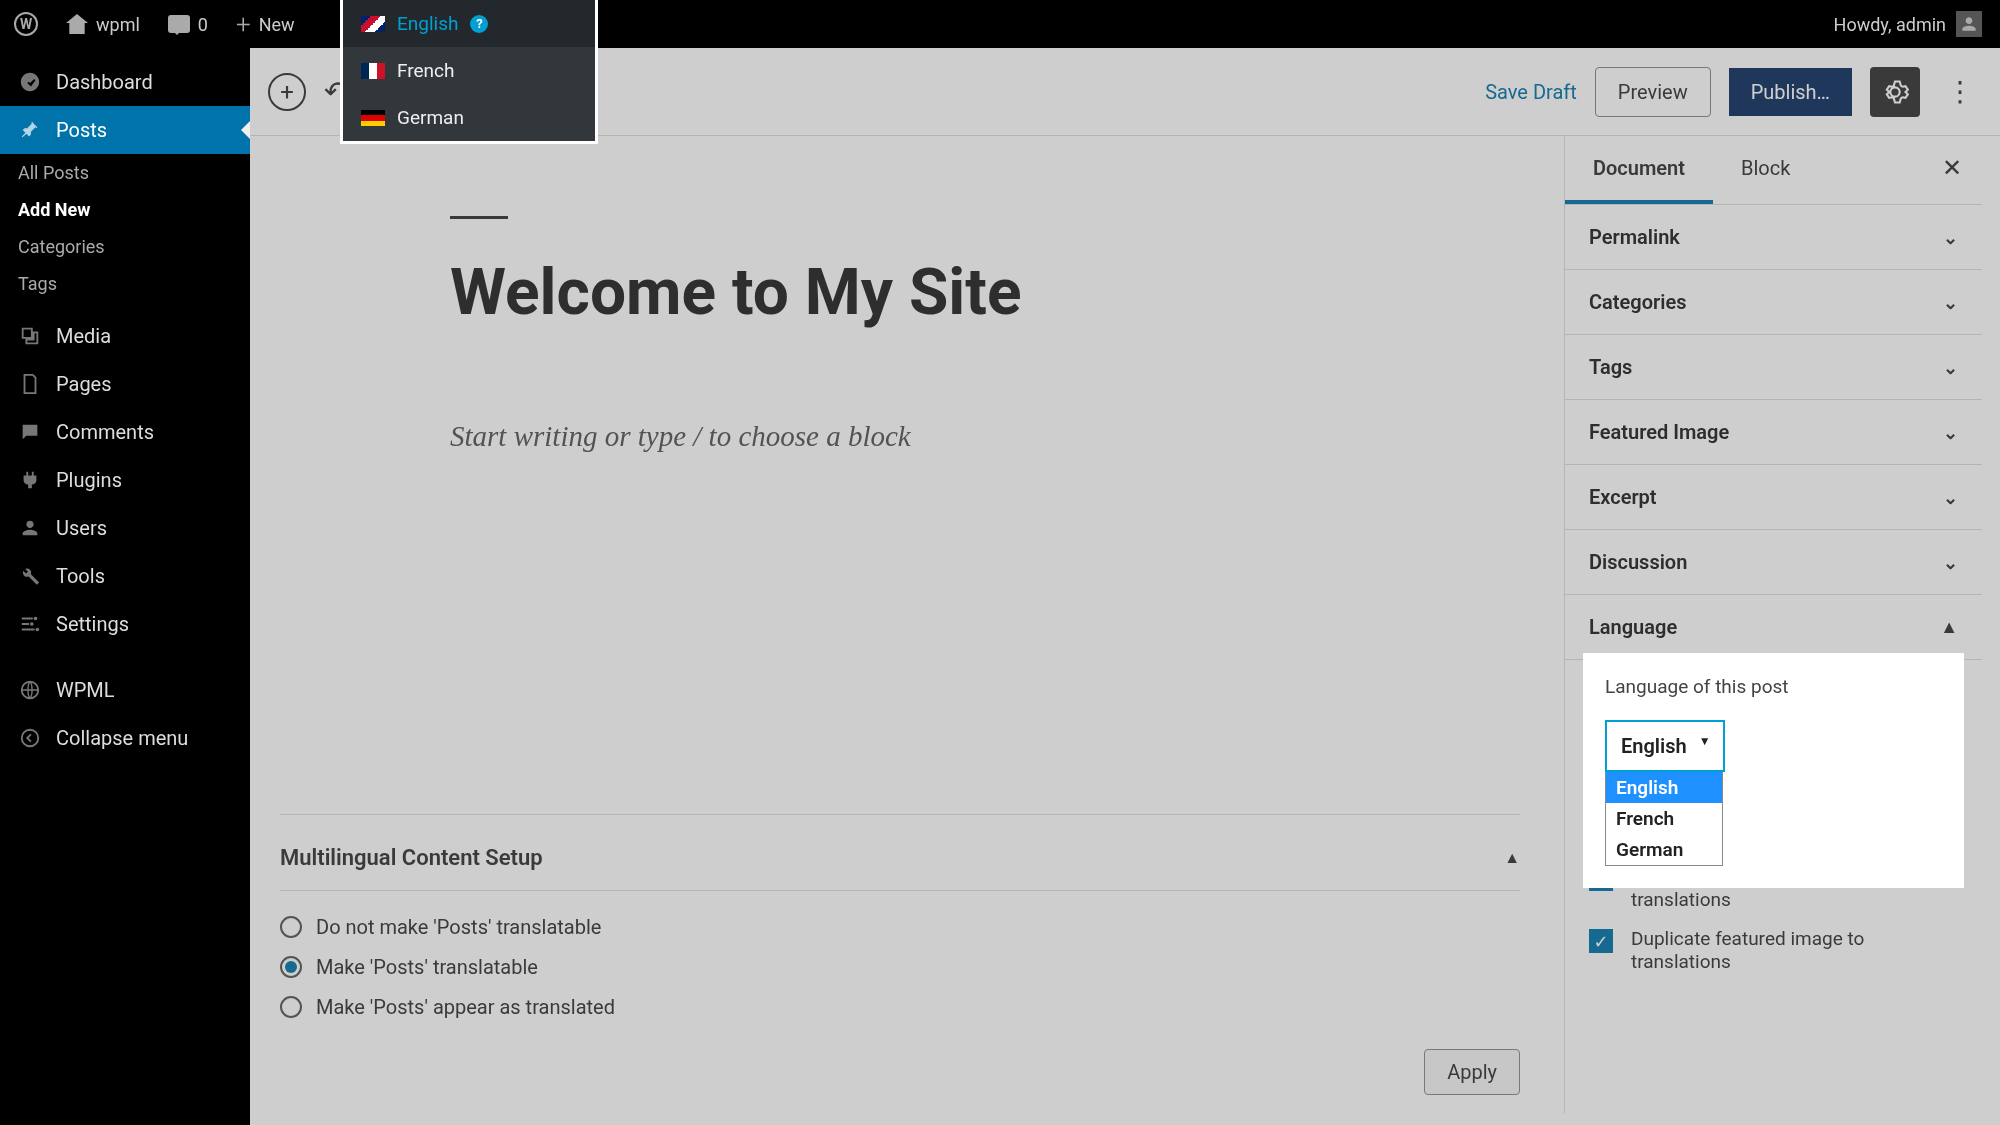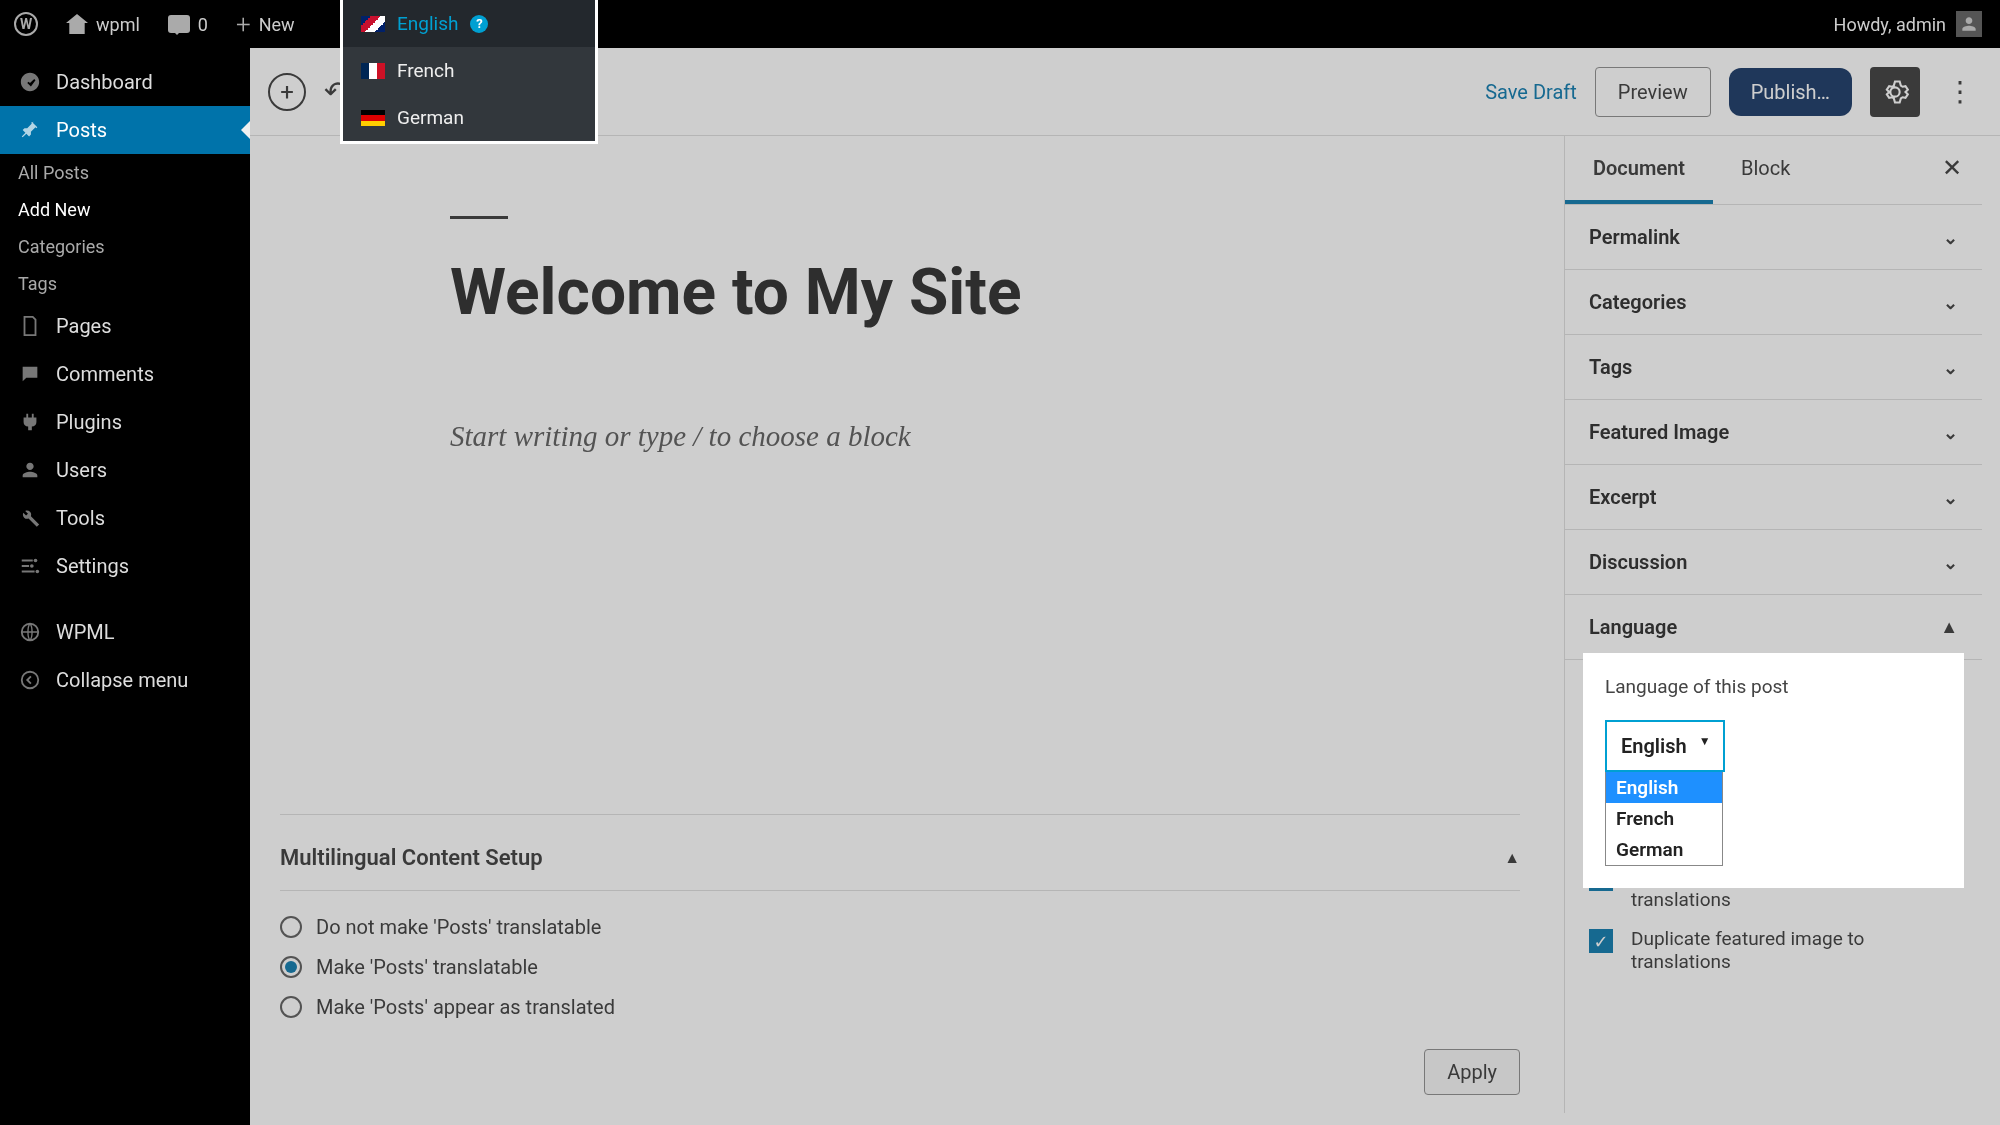--- a/index.html
+++ b/index.html
@@ -28,38 +28,38 @@
 .flag-fr { background: linear-gradient(90deg, #002654 33%, #fff 33%, #fff 66%, #ce1126 66%); }
 .flag-de { background: linear-gradient(180deg, #000 33%, #dd0000 33%, #dd0000 66%, #ffce00 66%); }
 .help-circle { width: 18px; height: 18px; background: #00a0d2; border-radius: 50%; color: #fff; display: flex; align-items: center; justify-content: center; font-size: 13px; font-weight: bold; }
 
 
 .sidebar { position: absolute; top: 48px; left: 0; width: 250px; bottom: 0; background: #000; color: #eee; padding-top: 10px; }
 .sidebar-item { display: flex; align-items: center; padding: 12px 18px; gap: 14px; font-size: 20px; color: #ddd; cursor: pointer; }
 .sidebar-item.active { background: #0073aa; color: #fff; position: relative; }
 .sidebar-item.active:after { content: ''; position: absolute; right: -1px; top: 50%; transform: translateY(-50%); border: 10px solid transparent; border-right-color: #f0f0f0; }
 .sidebar-sub { padding: 8px 18px 8px 18px; font-size: 18px; color: #aaa; cursor: pointer; }
-.sidebar-sub.active { color: #fff; font-weight: 400; }
+.sidebar-sub.active { color: #fff; font-weight: 700; }
 .sidebar-icon { width: 24px; height: 24px; display: flex; align-items: center; justify-content: center; opacity: 0.7; }
 .sidebar-icon svg { width: 22px; height: 22px; fill: #aaa; }
 .sidebar-item.active .sidebar-icon svg { fill: #fff; }
 
 
 .editor { position: absolute; top: 48px; left: 250px; right: 0; bottom: 0; background: #fff; }
 .dim-overlay { position: absolute; inset: 0; background: rgba(80,80,80,0.28); pointer-events: none; z-index: 50; }
 
 
 .editor-toolbar { height: 88px; border-bottom: 1px solid #ddd; display: flex; align-items: center; padding: 0 18px; }
 .toolbar-left { display: flex; align-items: center; gap: 18px; }
 .toolbar-btn-circle { width: 38px; height: 38px; border: 2.5px solid #333; border-radius: 50%; display: flex; align-items: center; justify-content: center; font-size: 24px; color: #333; cursor: pointer; }
 .toolbar-arrow { font-size: 28px; color: #333; cursor: pointer; }
 .toolbar-right { margin-left: auto; display: flex; align-items: center; gap: 18px; }
 .link-btn { color: #0073aa; font-size: 20px; cursor: pointer; }
 .btn-outline { border: 1.5px solid #888; background: #fff; padding: 12px 22px; font-size: 20px; color: #333; border-radius: 4px; cursor: pointer; }
-.btn-primary { background: #0d2f5f; color: #fff; border: none; padding: 12px 22px; font-size: 20px; border-radius: 12px; cursor: pointer; }
+.btn-primary { background: #0d2f5f; color: #fff; border: none; padding: 12px 22px; font-size: 20px; border-radius: 0; cursor: pointer; }
 .btn-gear { width: 50px; height: 50px; background: #333; border-radius: 4px; display: flex; align-items: center; justify-content: center; cursor: pointer; }
 .btn-gear svg { width: 28px; height: 28px; fill: #fff; }
 .btn-dots { font-size: 28px; color: #333; cursor: pointer; padding: 0 8px; }
 
 
 .editor-content { padding: 80px 200px 40px 200px; }
 .title-dash { width: 58px; height: 3px; background: #333; margin-bottom: 36px; }
 .post-title { font-size: 64px; font-weight: 700; color: #222; margin-bottom: 90px; }
 .post-placeholder { font-size: 29px; font-family: Georgia, serif; font-style: italic; color: #555; }
 
@@ -159,20 +159,28 @@
         <svg viewBox="0 0 24 24">
           <path d="M16 3l-1 1 5 5-1 1-1-1-5 5v3l-2 2-3-3-4 4-1-1 4-4-3-3 2-2h3l5-5-1-1z"></path>
         </svg>
       </div>
       <span>Posts</span>
     </div>
   <div class="sidebar-sub">All Posts</div>
   <div class="sidebar-sub active">Add New</div>
   <div class="sidebar-sub">Categories</div>
   <div class="sidebar-sub">Tags</div>
+  <div class="sidebar-item" style="margin-top:10px">
+      <div class="sidebar-icon">
+        <svg viewBox="0 0 24 24">
+          <path d="M4 4h10v10H4zM16 8h4v12H8v-4h8z" fill="none" stroke="#aaa" stroke-width="2"></path>
+        </svg>
+      </div>
+      <span>Media</span>
+    </div>
   <div class="sidebar-item">
       <div class="sidebar-icon">
         <svg viewBox="0 0 24 24">
           <path d="M6 2h9l3 3v17H6z" fill="none" stroke="#aaa" stroke-width="2"></path>
         </svg>
       </div>
       <span>Pages</span>
     </div>
   <div class="sidebar-item">
       <div class="sidebar-icon">

